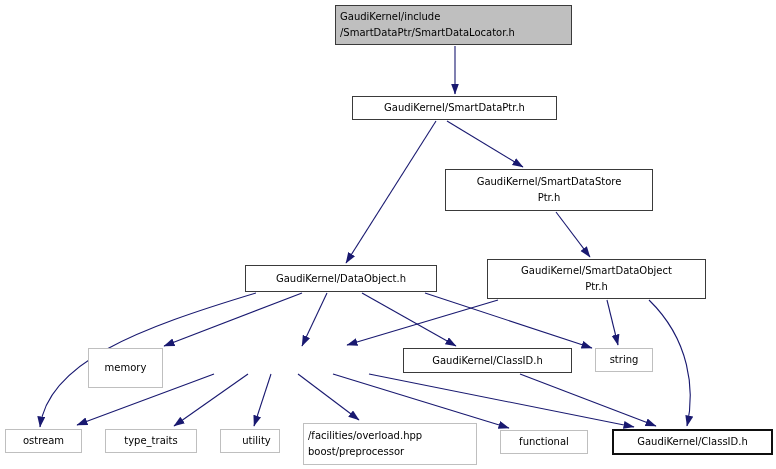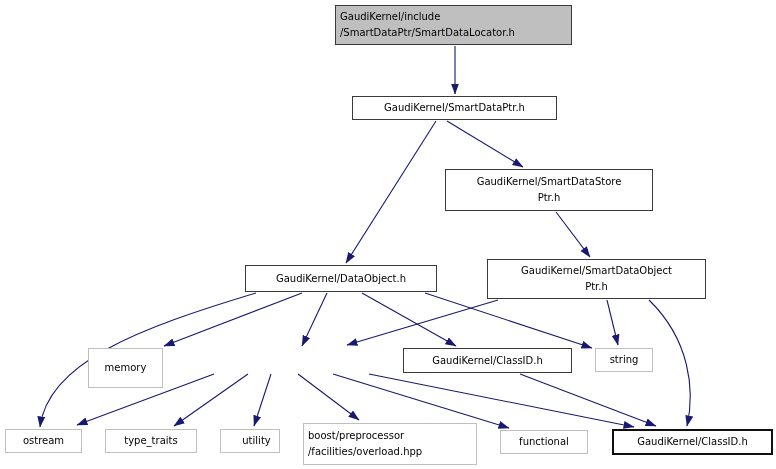--- a/index.html
+++ b/index.html
@@ -89,22 +89,22 @@
     <div class="node style-external align-center" data-interactable="false" style="left: 5px; top: 429px; width: 77px; height: 24px;">
       <span data-interactable="false">ostream</span>
     </div>
     <div class="node style-external align-center" data-interactable="false" style="left: 105px; top: 429px; width: 92px; height: 24px;">
       <span data-interactable="false">type_traits</span>
     </div>
     <div class="node style-external align-center" data-interactable="false" style="left: 220px; top: 429px; width: 60px; height: 24px; padding-left: 16px;">
       <span data-interactable="false">utility</span>
     </div>
     <div class="node style-external align-left" data-interactable="false" style="left: 303px; top: 423px; width: 174px; height: 42px;">
+      <span data-interactable="false">/facilities/overload.hpp</span>
       <span data-interactable="false">boost/preprocessor</span>
-      <span data-interactable="false">/facilities/overload.hpp</span>
     </div>
     <div class="node style-external align-center" data-interactable="false" style="left: 500px; top: 430px; width: 88px; height: 24px;">
       <span data-interactable="false">functional</span>
     </div>
     <div class="node style-internal-bold align-center" data-interactable="true" style="left: 612px; top: 429px; width: 161px; height: 26px;">
       <span data-interactable="false">GaudiKernel/ClassID.h</span>
     </div>
   </div>
 
 </body></html>

